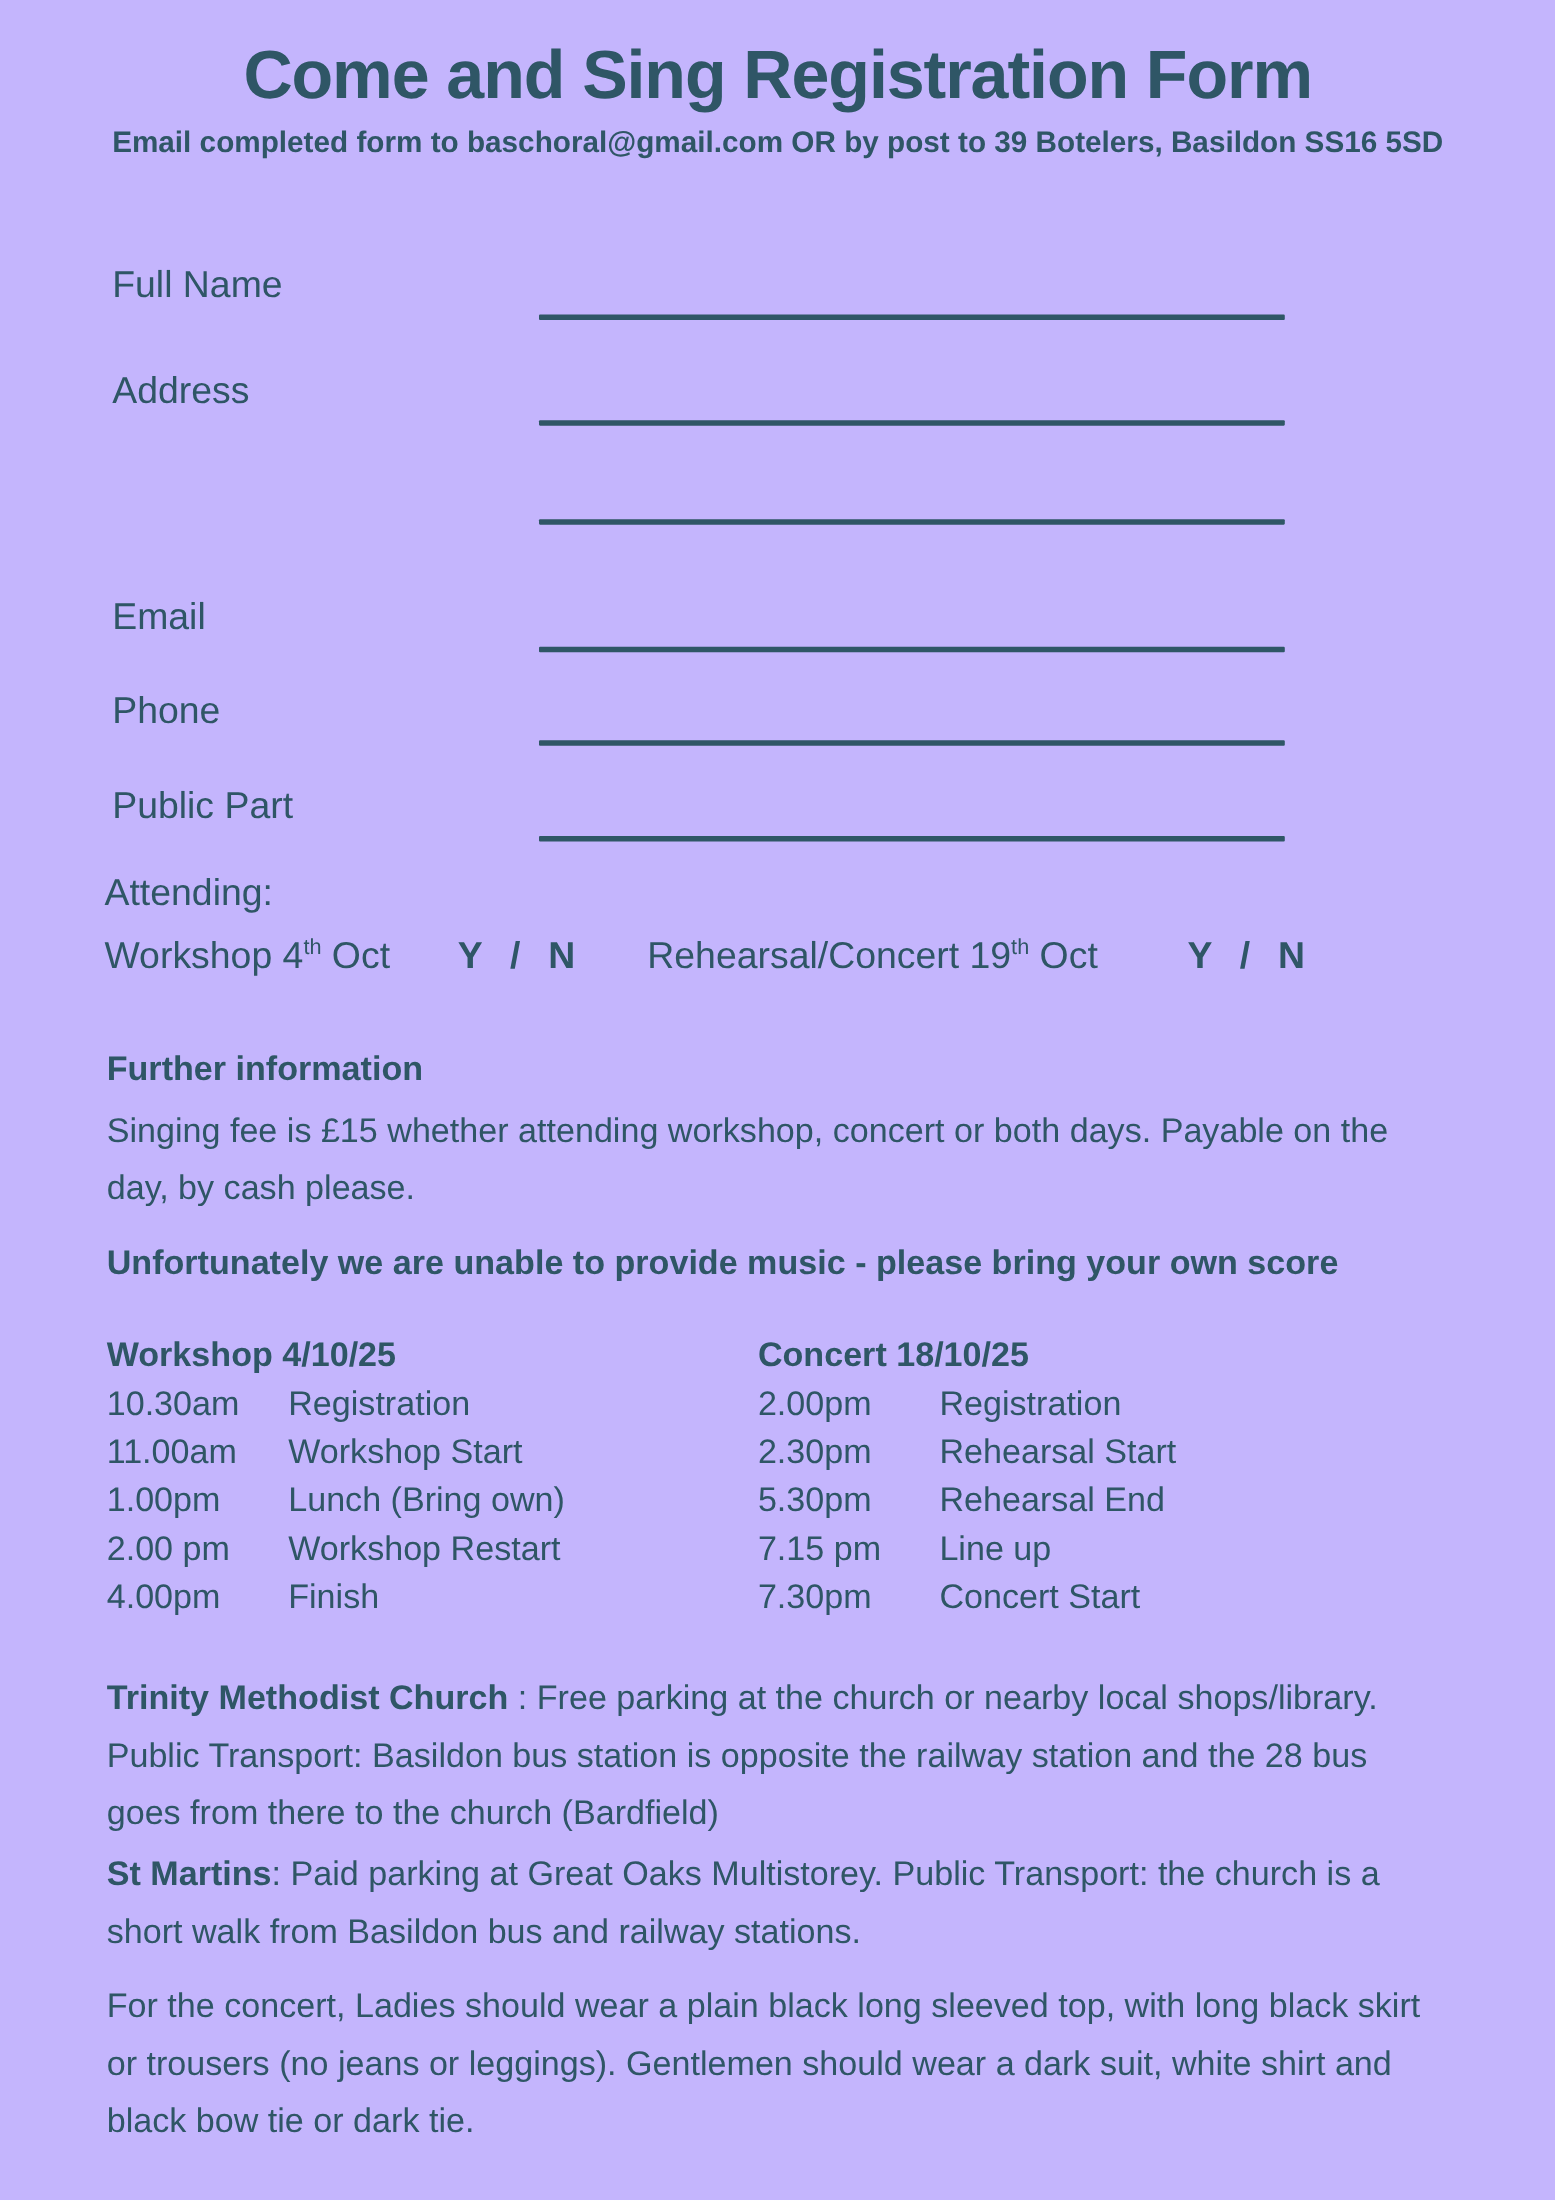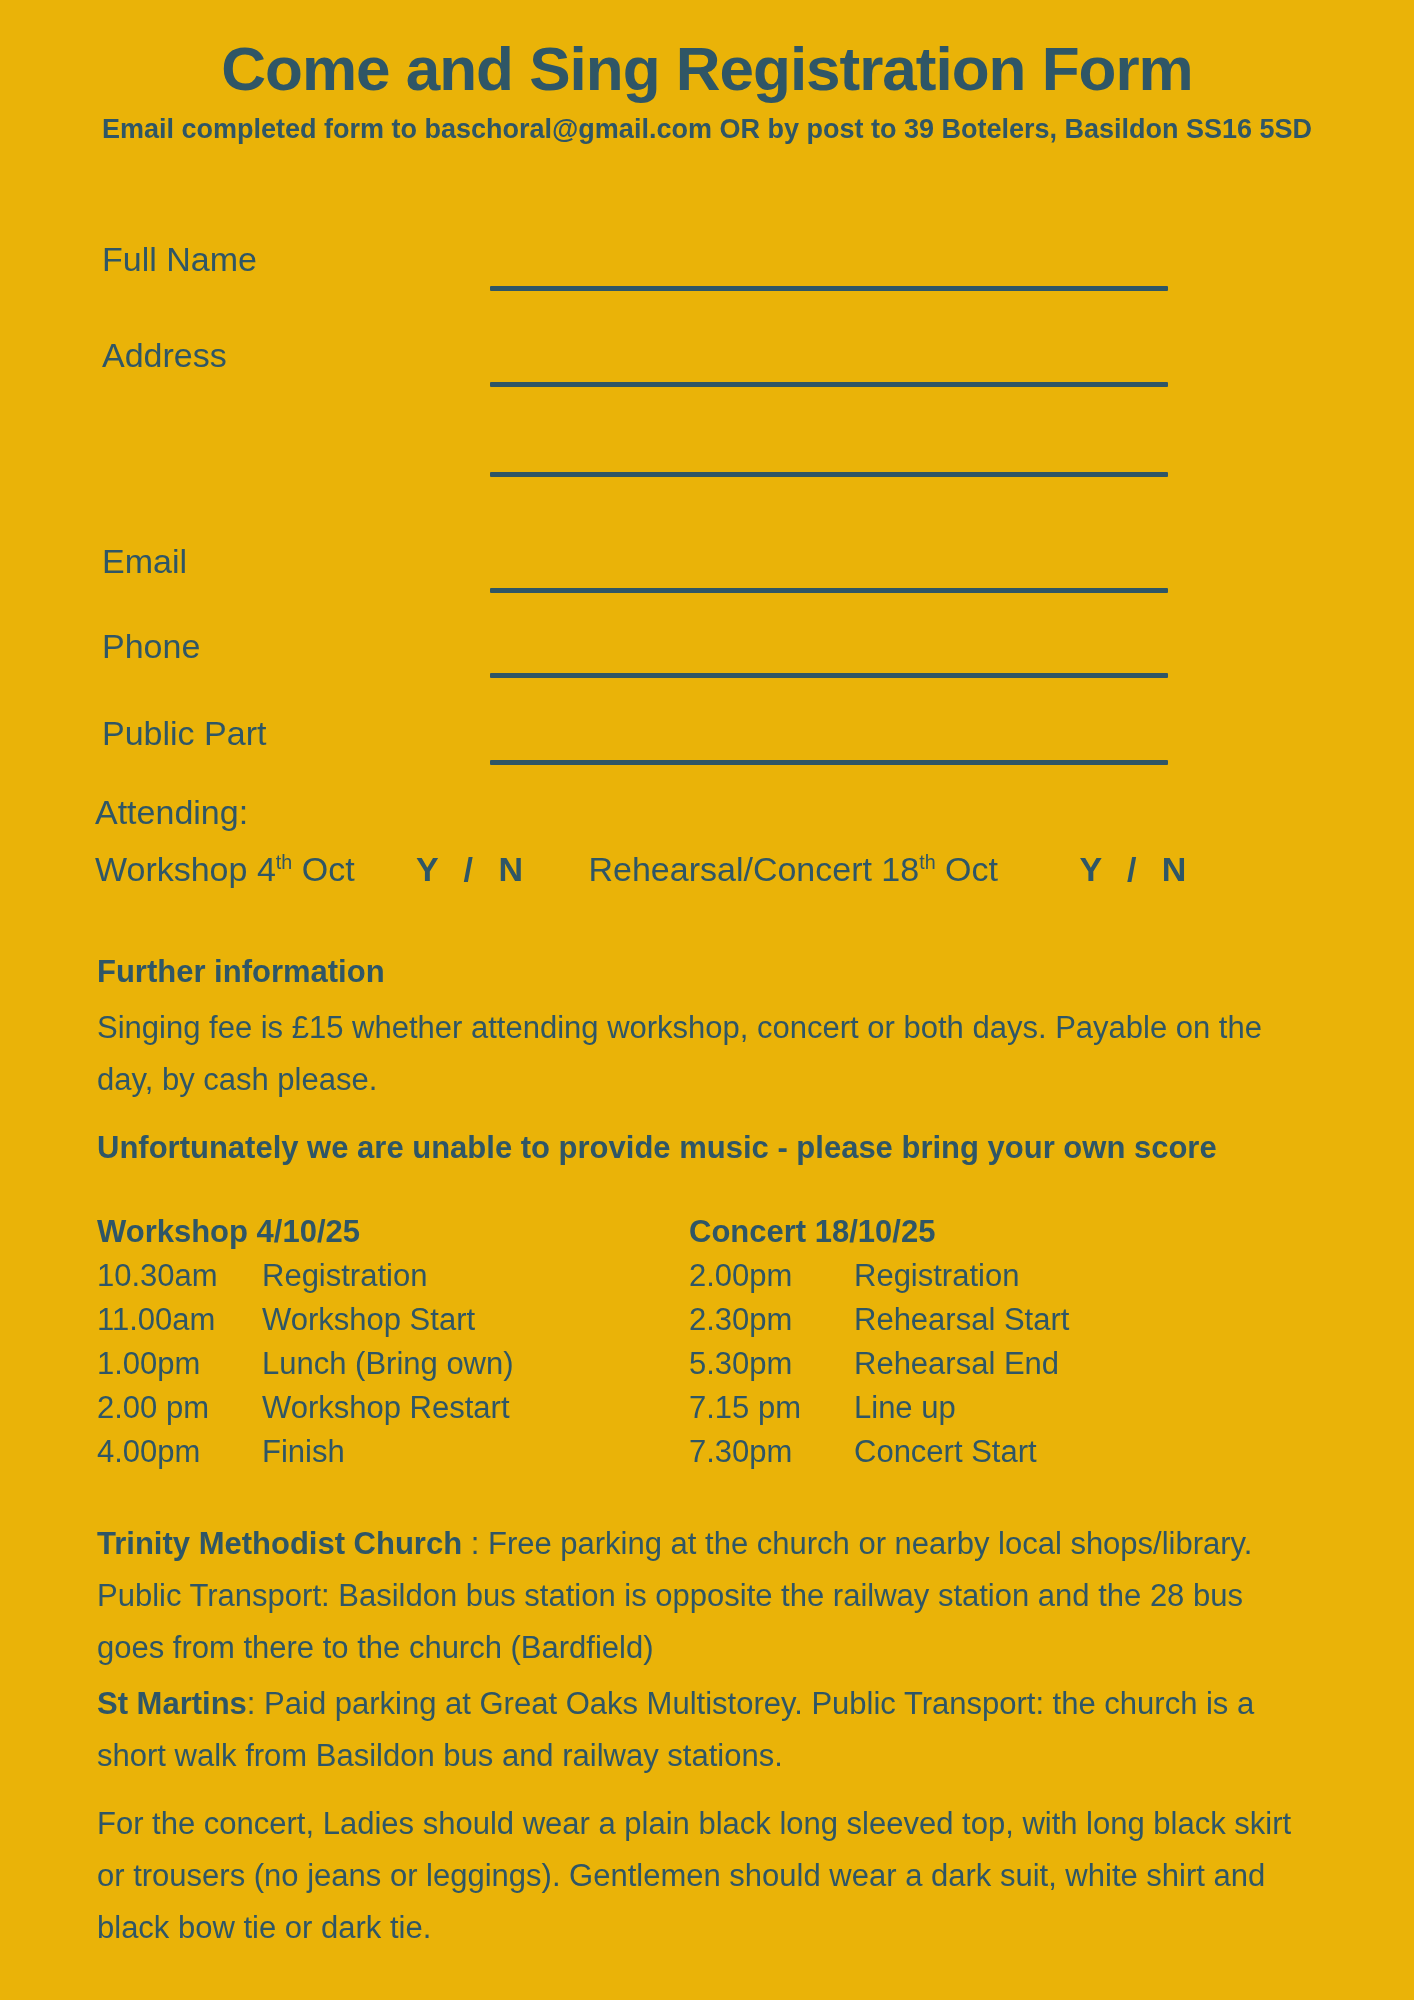--- a/index.html
+++ b/index.html
@@ -1,20 +1,20 @@
 <!DOCTYPE html>
 <html style="--ink: #2f5666;"><head>
 <meta charset="utf-8">
 <style>
   :root { --ink: #2f5666; }
   * { box-sizing: border-box; }
   html,body { margin:0; padding:0; background:#ffffff; }
   .page {
     width:1414px; height:2000px; position:relative; overflow:hidden;
-    background:#eab308; color:var(--ink);
+    background:#c4b5fd; color:var(--ink);
     font-family:"Liberation Sans", sans-serif;
   }
   
   header { padding-top:36px; text-align:center; }
   .title { font-size:62px; font-weight:bold; margin:0; line-height:1.06; letter-spacing:-1px; }
   .subtitle { font-size:27px; font-weight:bold; margin:12px 0 0 0; line-height:31px; }
 
   
   .fields { margin:36px 0 16px 100px; }
   .field-row { position:relative; }
@@ -87,21 +87,21 @@
       <span class="field-label">Public Part</span>
       <span class="field-line"></span>
     </div>
   </section>
 
   <section class="attending">
     <div class="attending-heading">Attending:</div>
     <div class="attending-row">
       <span class="att-event"><span>Workshop 4</span><sup>th</sup><span> Oct</span></span>
       <span class="yn">Y / N</span>
-      <span class="att-event att-event-2"><span>Rehearsal/Concert 18</span><sup>th</sup><span> Oct</span></span>
+      <span class="att-event att-event-2"><span>Rehearsal/Concert 19</span><sup>th</sup><span> Oct</span></span>
       <span class="yn yn-2">Y / N</span>
     </div>
   </section>
 
   <section class="content further">
     <h2 class="further-heading">Further information</h2>
     <p class="further-body">Singing fee is £15 whether attending workshop, concert or both days. Payable on the day, by cash please.</p>
     <p class="music-note">Unfortunately we are unable to provide music - please bring your own score</p>
   </section>
 

